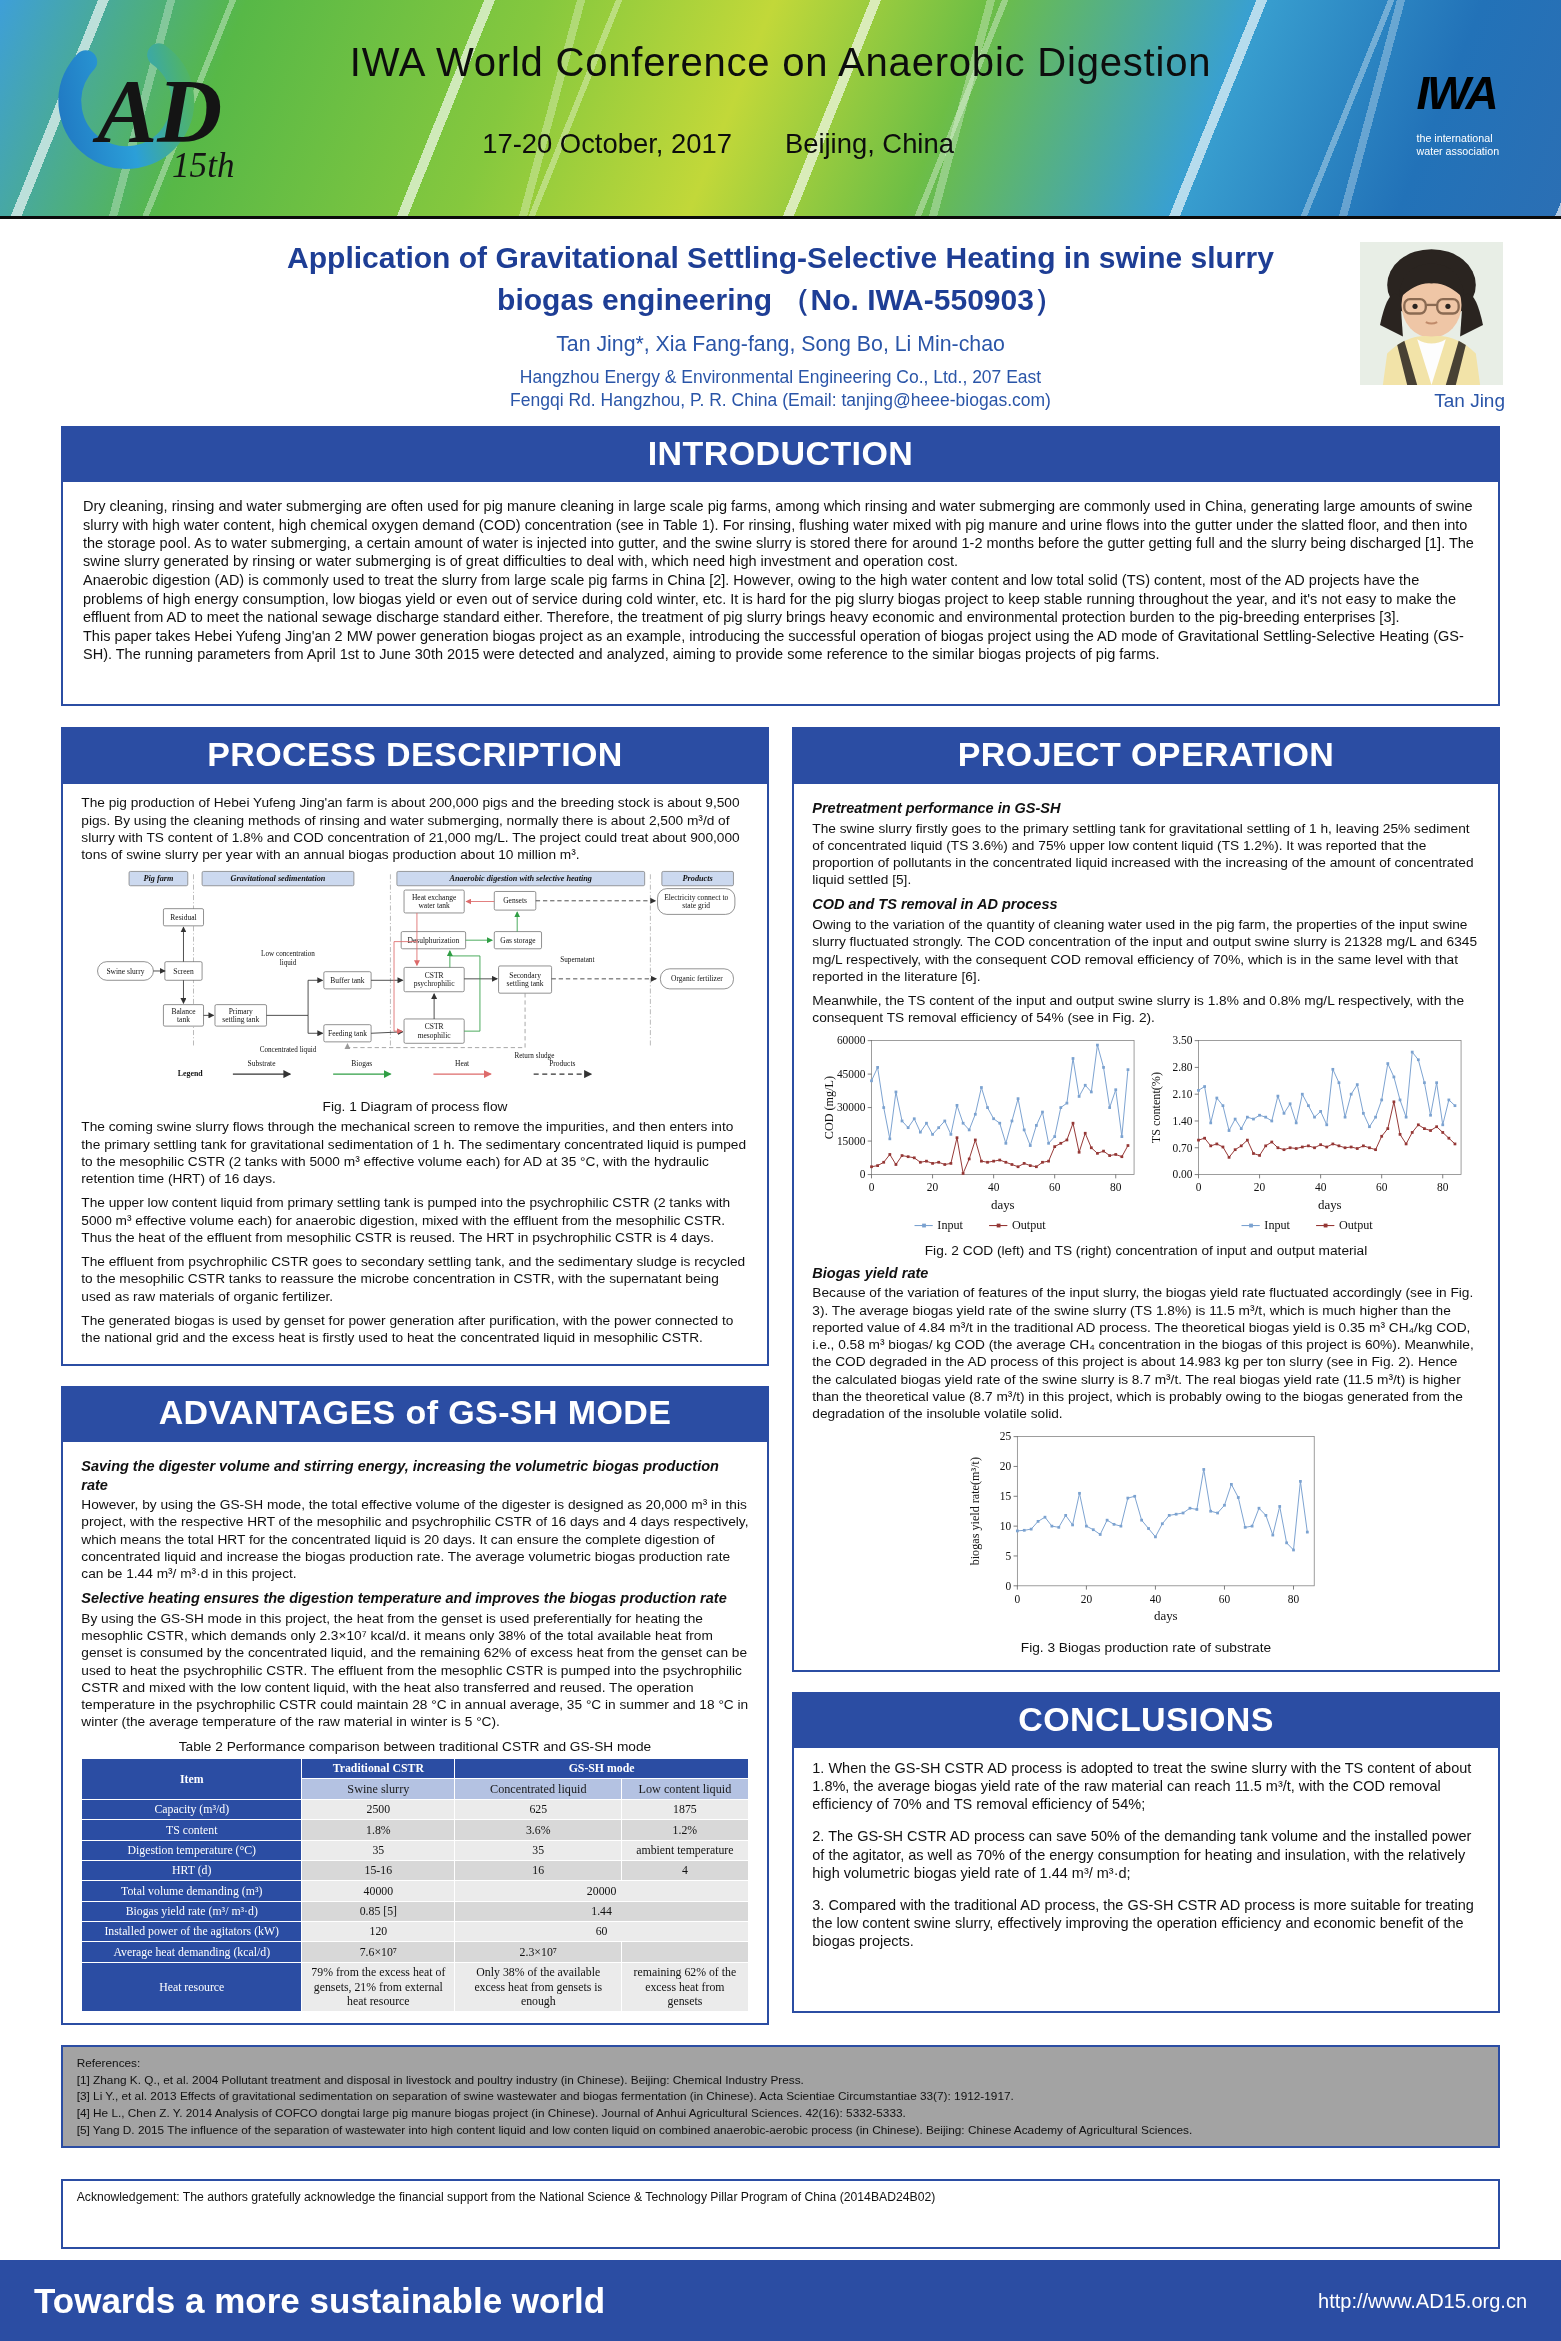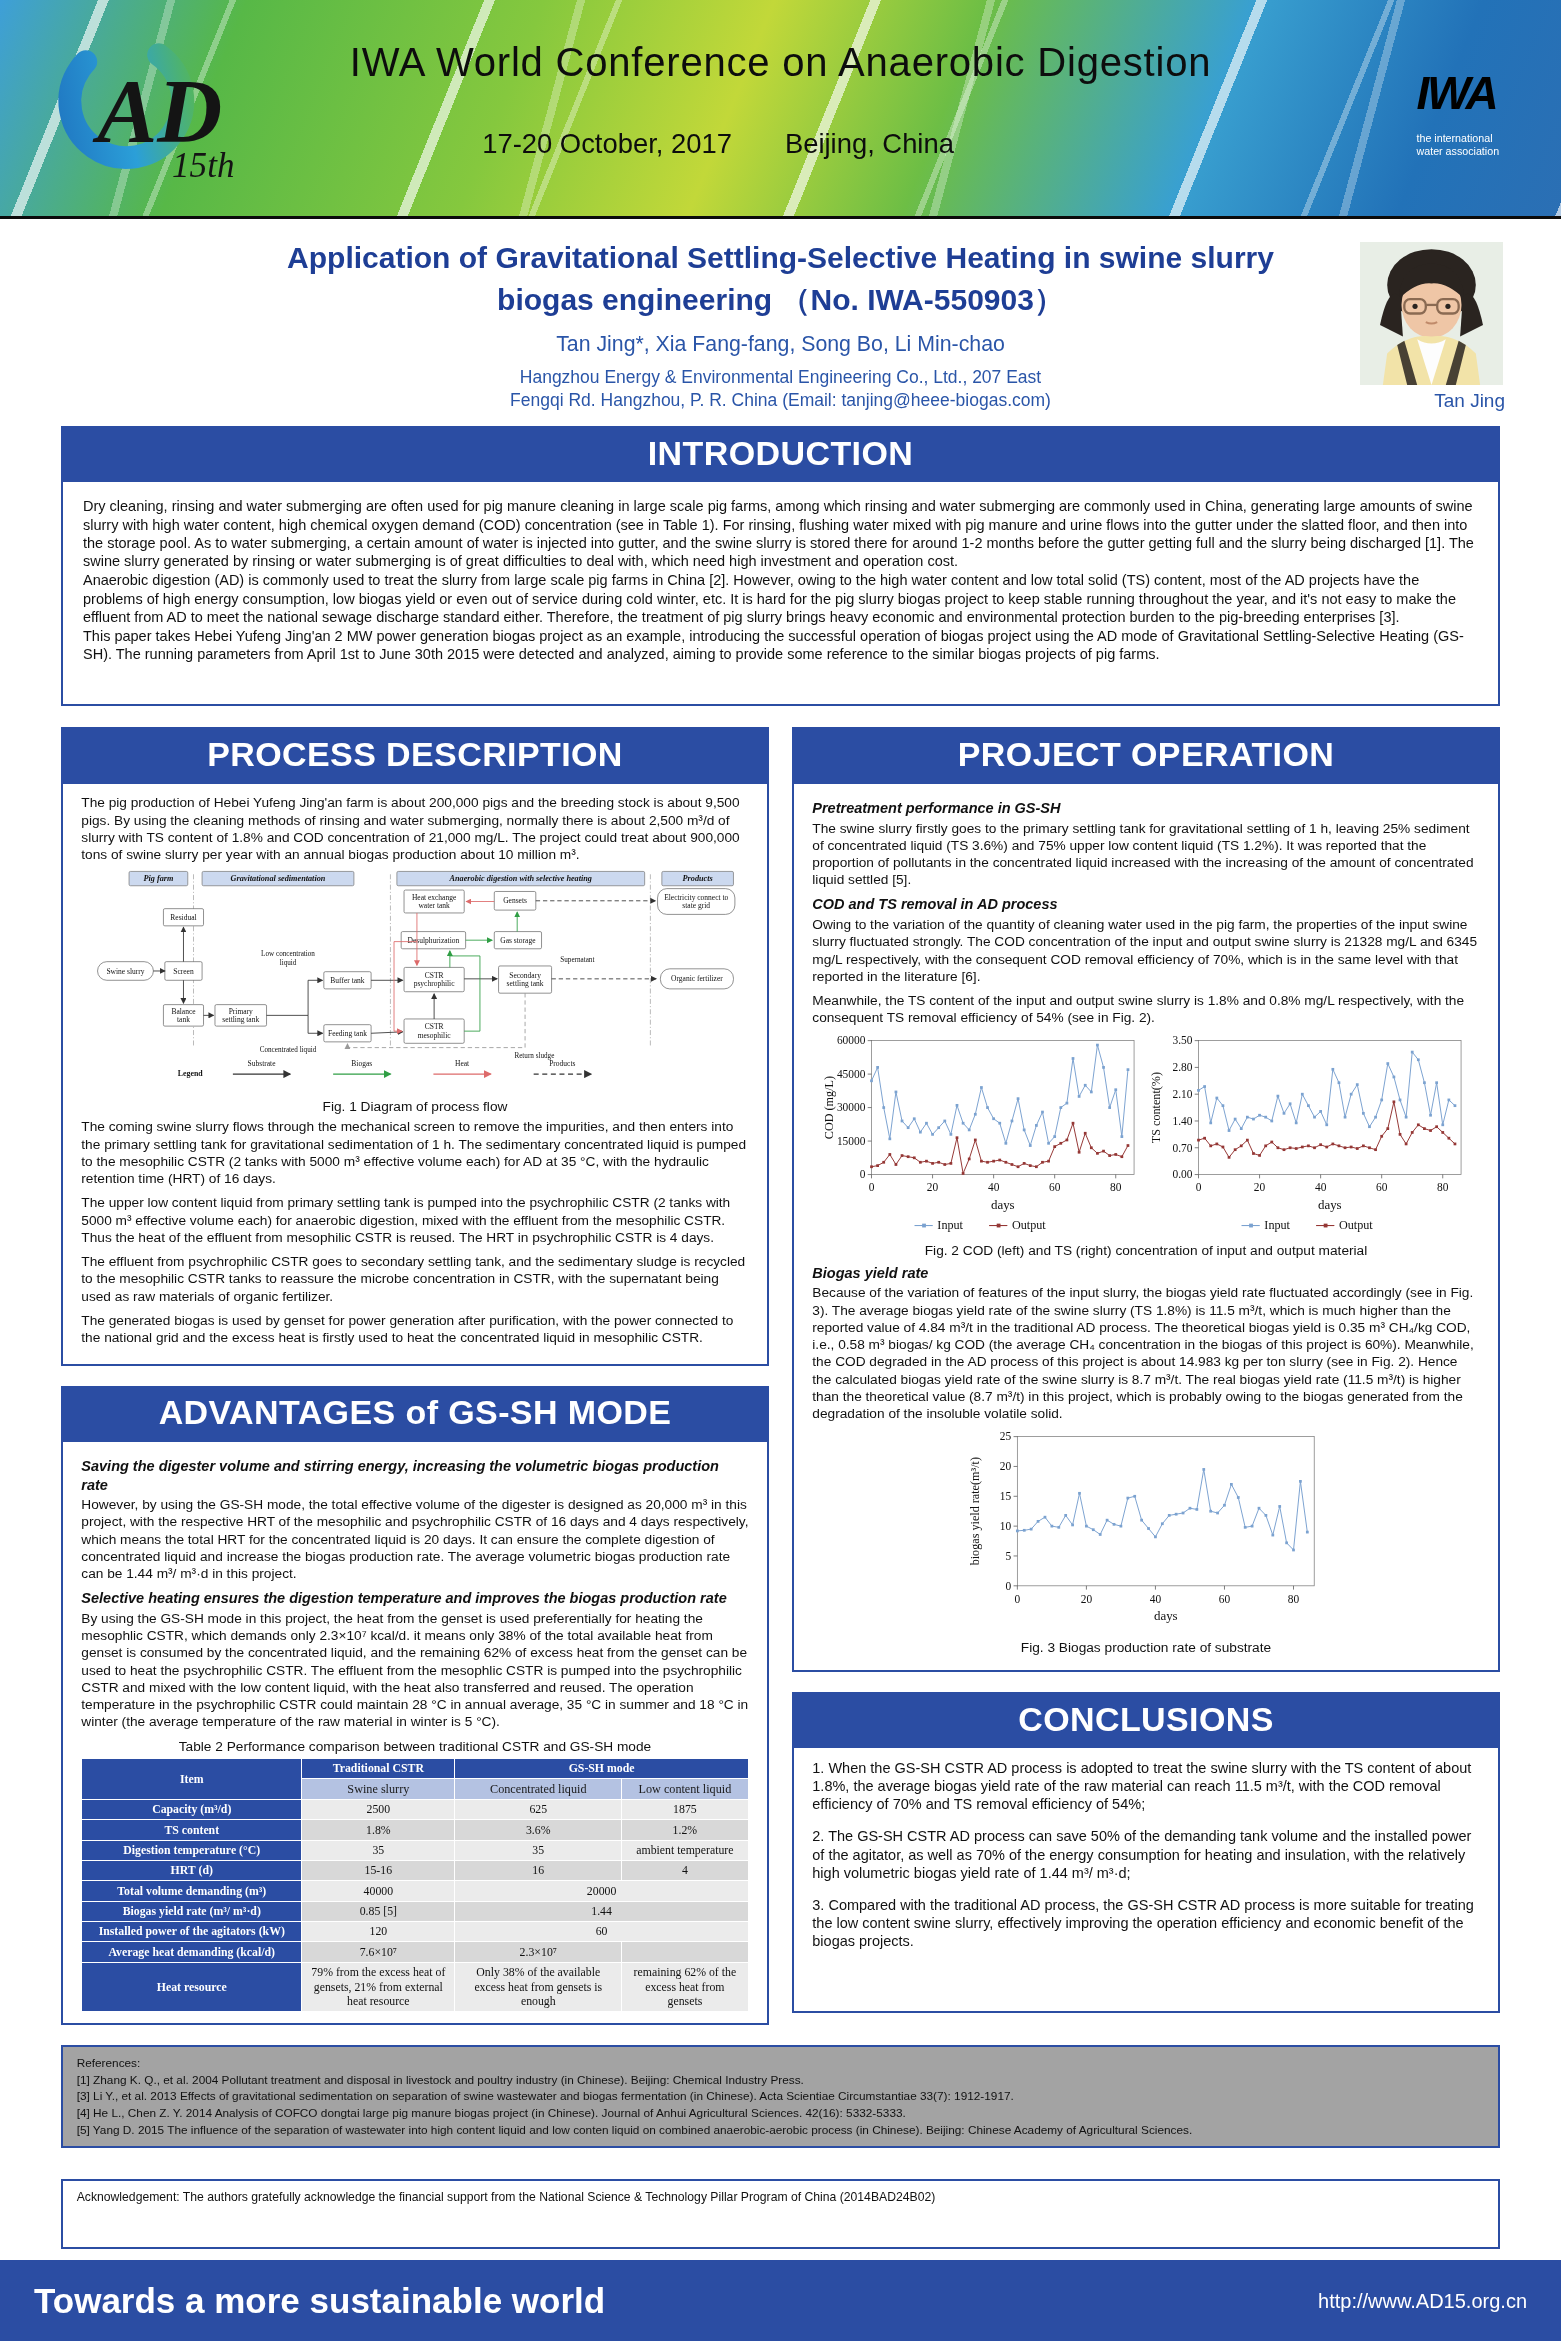--- a/index.html
+++ b/index.html
@@ -49,21 +49,21 @@
   figure{margin:3px 0;text-align:center}
   figcaption{font-size:13.7px;margin-top:1.5px;color:#111}
   .fig1-svg{width:645px;height:222px}
   .chart-row{display:flex;justify-content:center;gap:3px}
   svg text{font-family:"Liberation Serif","DejaVu Serif",serif}
 
   
   .table-caption{text-align:center;font-size:13.7px;margin:6.1px 0 3px}
   .cmp-table{width:100%;border-collapse:collapse;font-family:"Liberation Serif","DejaVu Serif",serif;font-size:11.8px}
   .cmp-table th,.cmp-table td{border:1.1px solid #fff;padding:2.3px 4.6px;text-align:center;vertical-align:middle;line-height:1.25}
-  .cmp-table .row-label{background:#2b4da3;color:#fff;font-weight:bold}
+  .cmp-table .row-label{background:#2b4da3;color:#fff;font-weight:normal}
   .cmp-table thead .group th{background:#2b4da3;color:#fff;font-weight:bold}
   .cmp-table thead .colnames th{background:#b4c2e2;color:#1a1a1a;font-weight:normal;font-size:12.2px}
   .cmp-table tbody tr:nth-child(odd) td{background:#ebebeb}
   .cmp-table tbody tr:nth-child(even) td{background:#d8d8d8}
   .cmp-table col.c0{width:33%}.cmp-table col.c1{width:23%}.cmp-table col.c2{width:25%}.cmp-table col.c3{width:19%}
 
   
   .refs-box{border:2.3px solid #2b4da3;margin-top:20px;padding:7.6px 13.7px;font-size:11.8px;line-height:1.42;background:#a3a3a3}
   .ack-box{border:2.3px solid #2b4da3;margin-top:31px;min-height:70px;padding:9.1px 13.7px;font-size:12.2px;background:#fff}
   .footer{margin-top:auto;height:82px;background:#2b4da3;color:#fff;display:flex;align-items:center;justify-content:space-between;padding:0 34px}

